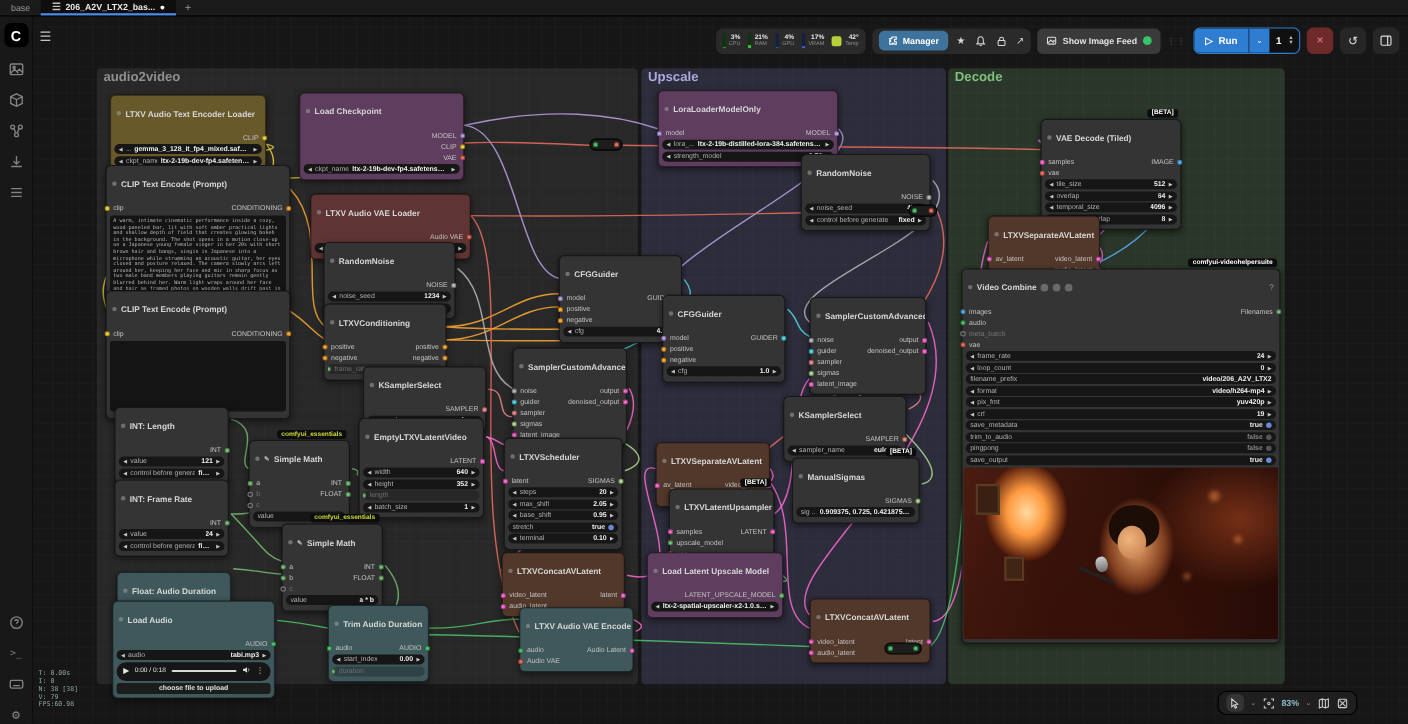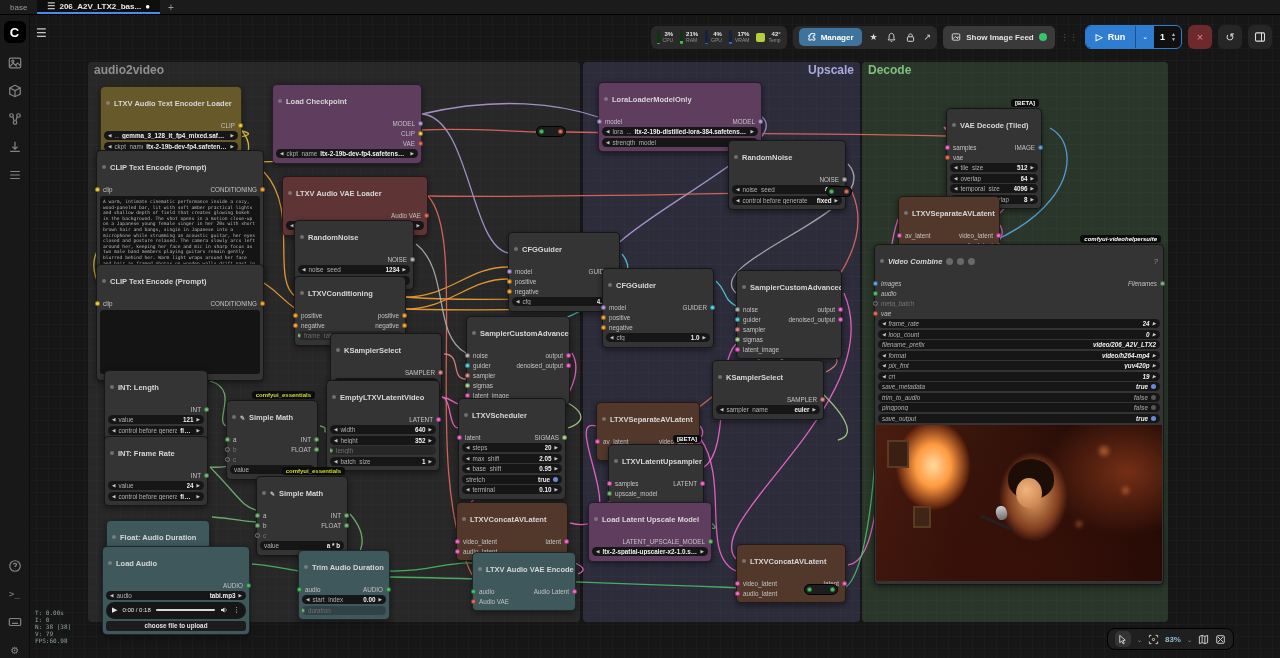--- a/index.html
+++ b/index.html
@@ -141,21 +141,21 @@
   #wires { position:absolute; inset:0; z-index:3; pointer-events:none; }
 </style>
 </head>
 <body>
 
 <div id="canvas">
     <div class="group" style="left: 88px; top: 62px; width: 492px; height: 560px; background: rgba(82, 82, 82, 0.3);">
       <div class="gtitle" style="color: rgb(143, 143, 143);">audio2video</div>
     </div>
     <div class="group" style="left: 583px; top: 62px; width: 277px; height: 560px; background: rgba(108, 108, 165, 0.26);">
-      <div class="gtitle" style="color: rgb(169, 169, 224); text-align: right;">Upscale</div>
+      <div class="gtitle" style="color: rgb(169, 169, 224);">Upscale</div>
     </div>
     <div class="group" style="left: 862px; top: 62px; width: 306px; height: 560px; background: rgba(92, 140, 92, 0.28);">
       <div class="gtitle" style="color: rgb(127, 191, 127);">Decode</div>
     </div>
     <div class="node olive" style="left: 100px; top: 86px; width: 142px;">
       <div class="ntitle">
         <span class="ndot"></span>
         <span>LTXV Audio Text Encoder Loader</span>
       </div>
       <div class="ports">
@@ -950,20 +950,40 @@
             <span>video_latent</span>
             <span class="pdot" style="background: rgb(255, 106, 213);"></span>
           </div>
           <div class="prow">
             <span>audio_latent</span>
             <span class="pdot" style="background: rgb(255, 106, 213);"></span>
           </div>
         </div>
       </div>
     </div>
+    <div class="node default" style="left: 720px; top: 416px; width: 116px;">
+      <div class="node-badge">[BETA]</div>
+      <div class="ntitle">
+        <span class="ndot"></span>
+        <span>ManualSigmas</span>
+      </div>
+      <div class="ports">
+        <div class="pcol in"></div>
+        <div class="pcol out">
+          <div class="prow">
+            <span>SIGMAS</span>
+            <span class="pdot" style="background: rgb(176, 220, 142);"></span>
+          </div>
+        </div>
+      </div>
+      <div class="widget">
+        <span class="wl">sig ...</span>
+        <span class="wv">0.909375, 0.725, 0.421875, 0.0</span>
+      </div>
+    </div>
     <div class="node default" style="left: 608px; top: 444px; width: 96px;">
       <div class="node-badge">[BETA]</div>
       <div class="ntitle">
         <span class="ndot"></span>
         <span>LTXVLatentUpsampler</span>
       </div>
       <div class="ports">
         <div class="pcol in">
           <div class="prow">
             <span class="pdot" style="background: rgb(255, 106, 213);"></span>
@@ -1023,21 +1043,21 @@
           </div>
         </div>
         <div class="pcol out">
           <div class="prow">
             <span>latent</span>
             <span class="pdot" style="background: rgb(255, 106, 213);"></span>
           </div>
         </div>
       </div>
     </div>
-    <div class="node default" style="left: 946px; top: 108px; width: 96px;">
+    <div class="node default" style="left: 946px; top: 108px; width: 128px;">
       <div class="node-badge">[BETA]</div>
       <div class="ntitle">
         <span class="ndot"></span>
         <span>VAE Decode (Tiled)</span>
       </div>
       <div class="ports">
         <div class="pcol in">
           <div class="prow">
             <span class="pdot" style="background: rgb(255, 106, 213);"></span>
             <span>samples</span>
@@ -1096,21 +1116,21 @@
             <span>video_latent</span>
             <span class="pdot" style="background: rgb(255, 106, 213);"></span>
           </div>
           <div class="prow">
             <span>audio_latent</span>
             <span class="pdot" style="background: rgb(255, 106, 213);"></span>
           </div>
         </div>
       </div>
     </div>
-    <div class="node default" style="left: 874px; top: 244px; width: 290px; font-style: italic;">
+    <div class="node default" style="left: 874px; top: 244px; width: 290px;">
       <div class="node-badge">comfyui-videohelpersuite</div>
       <div class="ntitle">
         <span class="ndot"></span>
         <span>Video Combine</span>
         <span class="t-ic"></span>
         <span class="t-ic"></span>
         <span class="t-ic"></span>
         <span class="nhelp">?</span>
       </div>
       <div class="ports">

